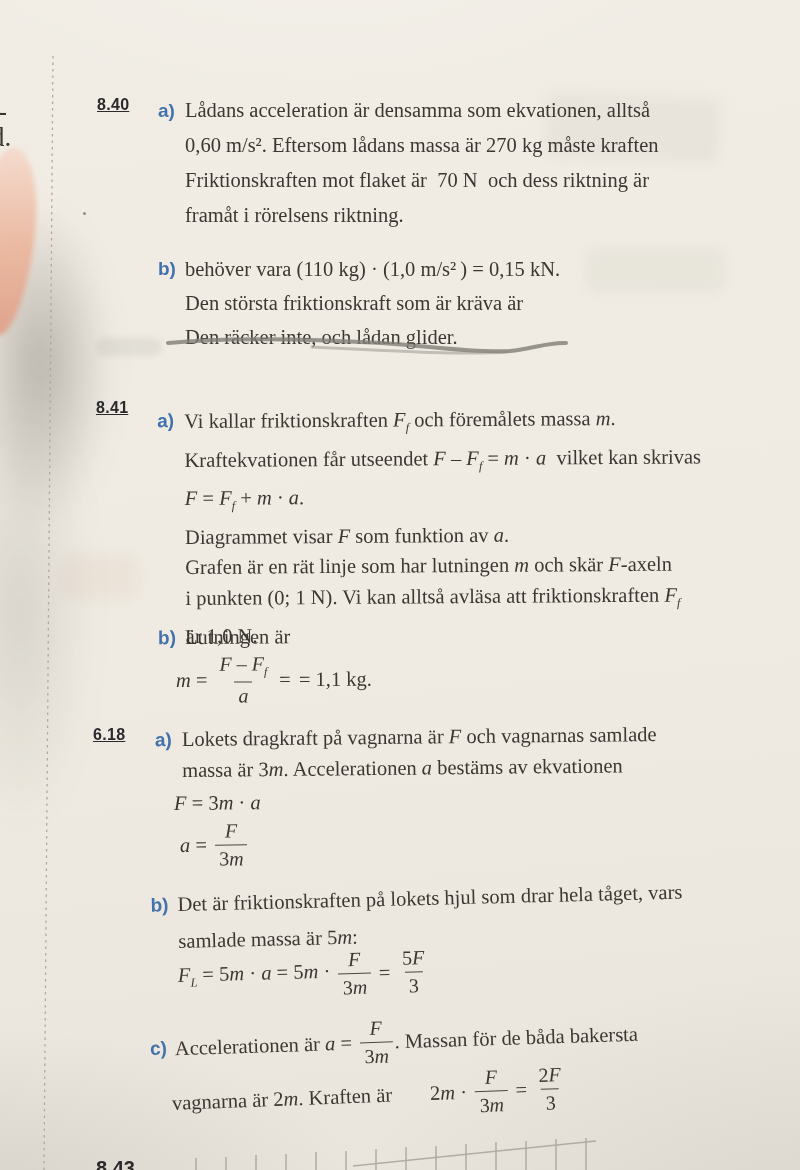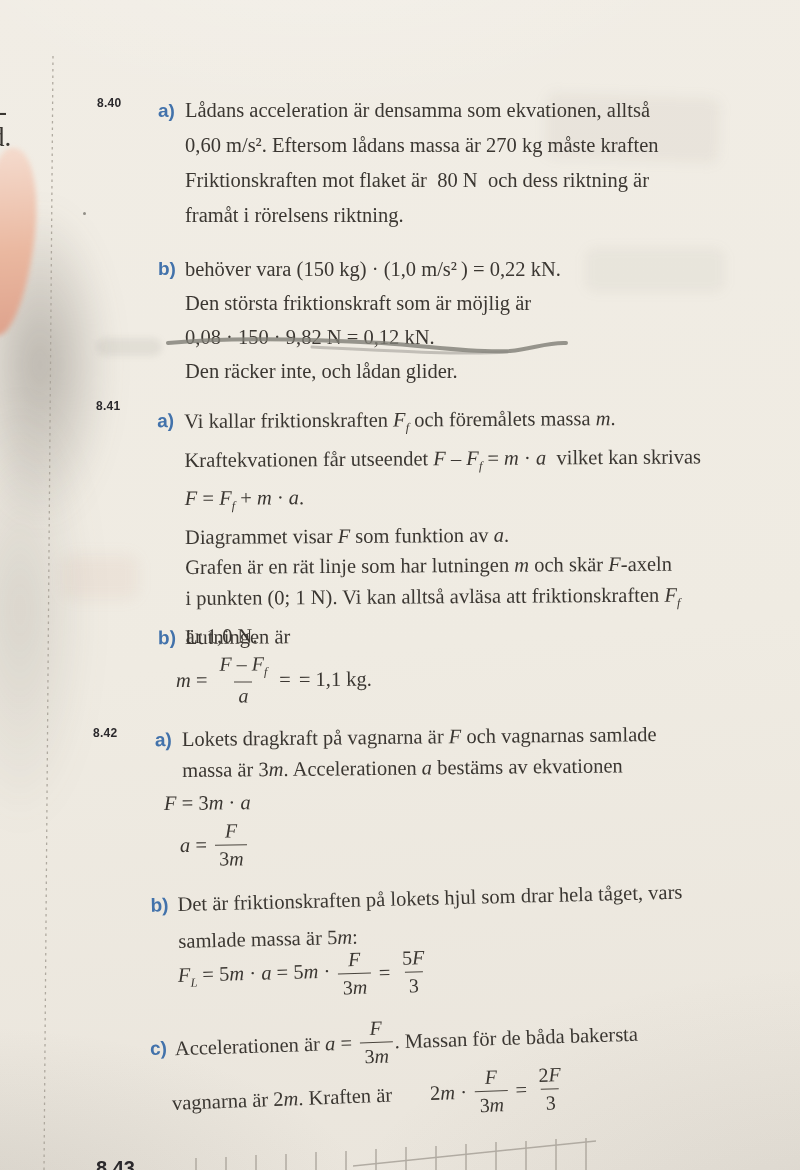--- a/index.html
+++ b/index.html
@@ -27,21 +27,21 @@
     transform:rotate(6deg);filter:blur(2.5px);}
   .ghost{position:absolute;pointer-events:none;filter:blur(6px);border-radius:10px}
   .g1{left:545px;top:95px;width:175px;height:66px;background:rgba(125,118,106,.07);transform:rotate(2deg)}
   .g2{left:585px;top:248px;width:140px;height:44px;background:rgba(125,118,106,.06)}
   .g3{left:96px;top:338px;width:66px;height:18px;background:rgba(110,104,94,.10);filter:blur(3px)}
   .g4{left:62px;top:555px;width:76px;height:44px;background:rgba(205,145,120,.09);filter:blur(7px)}
   .speck{position:absolute;left:83px;top:212px;width:3px;height:3px;border-radius:50%;background:#6a665f;opacity:.7}
   svg{position:absolute;overflow:visible}
   
   .pnum{position:absolute;font-family:"Liberation Sans",sans-serif;font-weight:bold;
-        font-size:12px;letter-spacing:.3px;color:#2b292c;white-space:nowrap;}
+        font-size:16px;letter-spacing:.3px;color:#2b292c;white-space:nowrap;text-decoration:underline;}
   .part{position:absolute;font-size:20.5px;}
   .plabel{position:absolute;left:-27px;top:0;font-family:"Liberation Sans",sans-serif;
           font-weight:bold;font-size:19px;color:#4272ab;}
   .ln{white-space:nowrap;}
   .lh35 .ln,.lh35 .plabel{line-height:35px}
   .lh34 .ln,.lh34 .plabel{line-height:34px}
   .lh30 .ln,.lh30 .plabel{line-height:30.5px}
   .lh31 .ln,.lh31 .plabel{line-height:31px}
   .lh37 .ln,.lh37 .plabel{line-height:37px}
   .eqrow{position:absolute;display:flex;align-items:center;gap:8px;
@@ -83,29 +83,28 @@
 
   <span class="edgefrag" style="left:-2px;top:96px">-</span>
   <span class="edgefrag" style="left:-9px;top:122px">d.</span>
 
   <span class="pnum" style="left:97px;top:96px">8.40</span>
 
   <div class="part lh35" style="left:185px;top:93px">
     <span class="plabel">a)</span>
     <div class="ln">Lådans acceleration är densamma som ekvationen, alltså</div>
     <div class="ln">0,60 m/s². Eftersom lådans massa är 270 kg måste kraften</div>
-    <div class="ln">Friktionskraften mot flaket är 80 N och dess riktning är</div>
+    <div class="ln">Friktionskraften mot flaket är 70 N och dess riktning är</div>
     <div class="ln">framåt i rörelsens riktning.</div>
   </div>
 
   <div class="part lh34" style="left:185px;top:252px">
     <span class="plabel">b)</span>
-    <div class="ln">behöver vara (150 kg) · (1,0 m/s² ) = 0,22 kN.</div>
-    <div class="ln">Den största friktionskraft som är möjlig är</div>
-    <div class="ln">0,08 · 150 · 9,82 N = 0,12 kN.</div>
+    <div class="ln">behöver vara (110 kg) · (1,0 m/s² ) = 0,15 kN.</div>
+    <div class="ln">Den största friktionskraft som är kräva är</div>
     <div class="ln">Den räcker inte, och lådan glider.</div>
   </div>
 
   <svg width="420" height="30" style="left:162px;top:334px">
     <path d="M6,9 C70,3 150,5 220,9 C268,12 308,19 348,17 C370,15 386,8 404,9" fill="none" stroke="#807e76" stroke-width="4" stroke-linecap="round" opacity=".8"></path>
     <path d="M150,13 C230,17 300,21 345,18" fill="none" stroke="#8a8881" stroke-width="3" stroke-linecap="round" opacity=".45"></path>
   </svg>
 
   <span class="pnum" style="left:96px;top:399px">8.41</span>
 
@@ -128,28 +127,28 @@
   <div class="eqrow t04" style="left:176px;top:652px;height:56px">
     <span><i>m</i> =</span>
     <span class="frac">
       <span class="num"><i>F</i> – <i>F</i><sub>f</sub></span>
       <span class="den"><i>a</i></span>
     </span>
     <span>=</span>
     <span>= 1,1 kg.</span>
   </div>
 
-  <span class="pnum" style="left:93px;top:726px">8.42</span>
+  <span class="pnum" style="left:93px;top:726px">6.18</span>
 
   <div class="part lh31 t06" style="left:182px;top:724px">
     <span class="plabel">a)</span>
     <div class="ln">Lokets dragkraft på vagnarna är <i>F</i> och vagnarnas samlade</div>
     <div class="ln">massa är 3<i>m</i>. Accelerationen <i>a</i> bestäms av ekvationen</div>
   </div>
-  <div class="part lh31 t06" style="left:164px;top:788px">
+  <div class="part lh31 t06" style="left:174px;top:788px">
     <div class="ln"><i>F</i> = 3<i>m</i> · <i>a</i></div>
   </div>
   <div class="eqrow t06" style="left:180px;top:818px;height:54px">
     <span><i>a</i> =</span>
     <span class="frac">
       <span class="num"><i>F</i></span>
       <span class="den">3<i>m</i></span>
     </span>
   </div>
 

